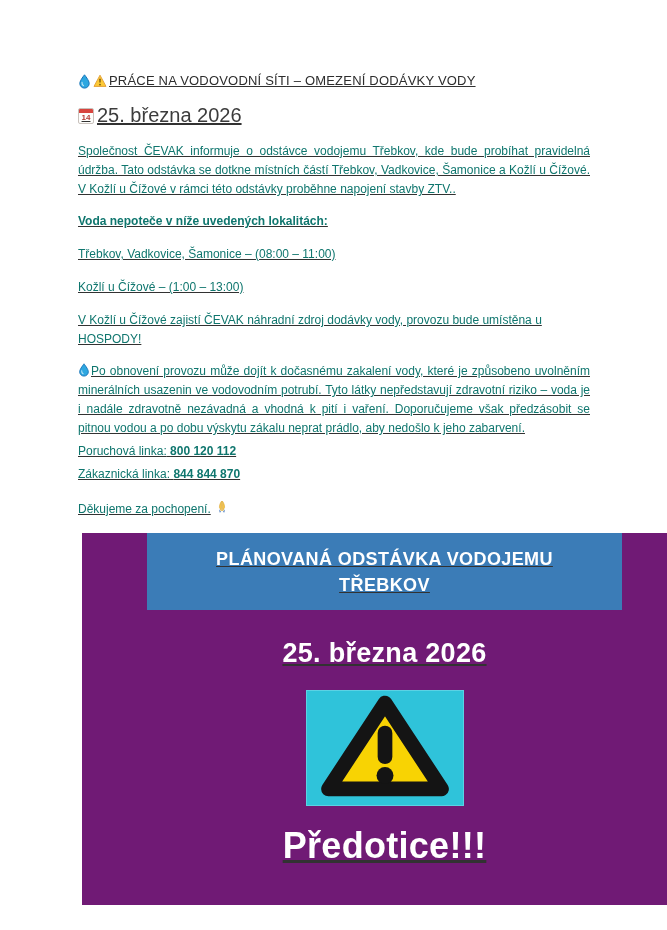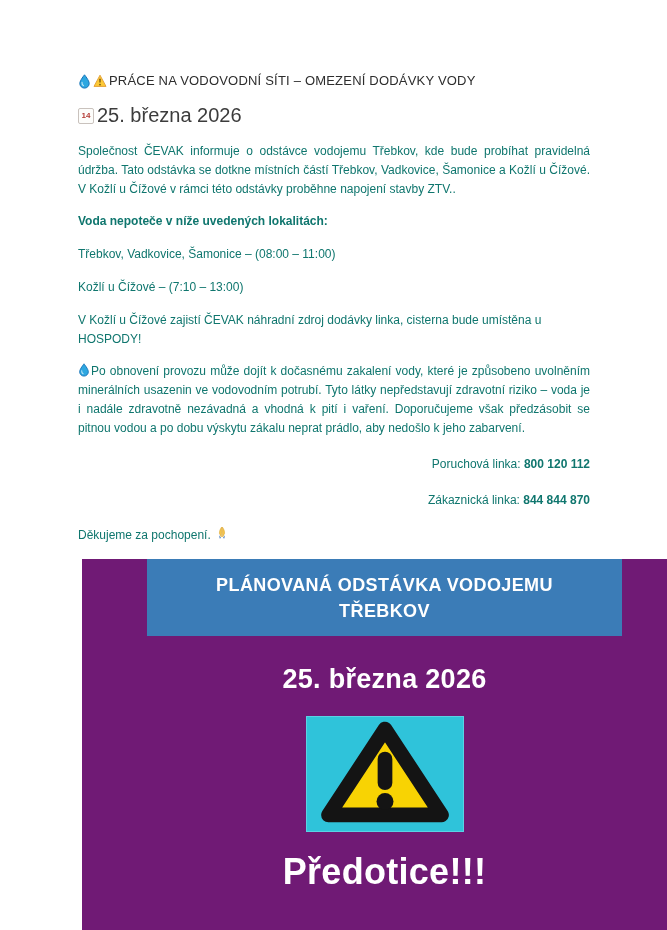--- a/index.html
+++ b/index.html
@@ -3,52 +3,53 @@
 <meta charset="utf-8">
 <style>
   html,body { margin:0; padding:0; background:#ffffff; }
   .page {
     position:relative;
     width:667px; height:930px;
     background:#ffffff;
     font-family:"Liberation Sans", sans-serif;
     color:#323232;
     overflow:hidden;
+    text-decoration:underline;
   }
   .content { padding:72px 77px 0 78px; }
 
   
   .doc-title {
     display:flex; align-items:center; gap:2px;
     font-size:13px; color:#2d2d2d; letter-spacing:0.2px;
     line-height:18px; white-space:nowrap;
   }
   .inline-icon { display:inline-flex; align-items:center; justify-content:center; flex:0 0 auto; }
 
   .date-heading {
     margin-top:12px;
     display:flex; align-items:center; gap:2px;
     font-size:20px; color:#3c3c3c; line-height:27px;
   }
   .cal-icon {
     width:16px; height:16px; border:1px solid #c9c2bd; border-radius:2px;
-    background:#fdfdfb; display:flex; overflow:hidden;
+    background:#fdfdfb; display:flex; flex-direction:column; overflow:hidden;
     box-sizing:border-box; margin-right:1px;
   }
   .cal-top { height:4px; background:#d8453e; }
   .cal-day { flex:1; display:flex; align-items:center; justify-content:center;
     font-size:8px; font-weight:700; color:#b43c36; line-height:1; }
 
   p { margin:0; font-size:12px; line-height:19px; color:#0f766e; }
   .para { margin-top:13px; }
   .justified { text-align:justify; }
   .bold { font-weight:700; }
   .tight { margin-top:14px; }
 
-  .contact-row { margin-top:17px; line-height:19px;text-align:right; }
+  .contact-row { margin-top:4px; line-height:19px; }
   .contact-block { margin-top:4px; }
   .phone-num { font-weight:700; }
 
   .thanks-row { margin-top:16px; display:flex; align-items:flex-start; gap:4px; }
 
   
   .poster {
     margin:14px 0 0 4px;
     width:605px; height:372px;
     background:#701a75;
@@ -108,23 +109,23 @@
         <span class="cal-day">14</span>
       </span>
       <span>25. března 2026</span>
     </div>
 
     <p class="para justified">Společnost ČEVAK informuje o odstávce vodojemu Třebkov, kde bude probíhat pravidelná údržba. Tato odstávka se dotkne místních částí Třebkov, Vadkovice, Šamonice a Kožlí u Čížové. V Kožlí u Čížové v rámci této odstávky proběhne napojení stavby ZTV..</p>
 
     <p class="para bold">Voda nepoteče v níže uvedených lokalitách:</p>
 
     <p class="para tight">Třebkov, Vadkovice, Šamonice – (08:00 – 11:00)</p>
-    <p class="para tight">Kožlí u Čížové – (7:10 – 13:00)</p>
+    <p class="para tight">Kožlí u Čížové – (1:00 – 13:00)</p>
 
-    <p class="para tight">V Kožlí u Čížové zajistí ČEVAK náhradní zdroj dodávky linka, cisterna bude umístěna u HOSPODY!</p>
+    <p class="para tight">V Kožlí u Čížové zajistí ČEVAK náhradní zdroj dodávky vody, provozu bude umístěna u HOSPODY!</p>
 
     <p class="para justified"><span class="inline-icon" style="vertical-align:-2px; margin-right:1px;">
           <svg width="12" height="14" viewBox="0 0 13 15">
             <path d="M6.5 0.8 C6.5 0.8 1.8 6.6 1.8 9.4 a4.7 4.7 0 0 0 9.4 0 C11.2 6.6 6.5 0.8 6.5 0.8 Z" fill="#2ea7e0" stroke="#1673b9" stroke-width="1"></path>
             <path d="M4 8.2 a3 3.4 0 0 0 1.5 3.4" fill="none" stroke="#bfe6f7" stroke-width="1.1" stroke-linecap="round"></path>
           </svg>
         </span><span>Po obnovení provozu může dojít k dočasnému zakalení vody, které je způsobeno uvolněním minerálních usazenin ve vodovodním potrubí. Tyto látky nepředstavují zdravotní riziko – voda je i nadále zdravotně nezávadná a vhodná k pití i vaření. Doporučujeme však předzásobit se pitnou vodou a po dobu výskytu zákalu neprat prádlo, aby nedošlo k jeho zabarvení.</span></p>
 
 
     <div class="contact-block">

